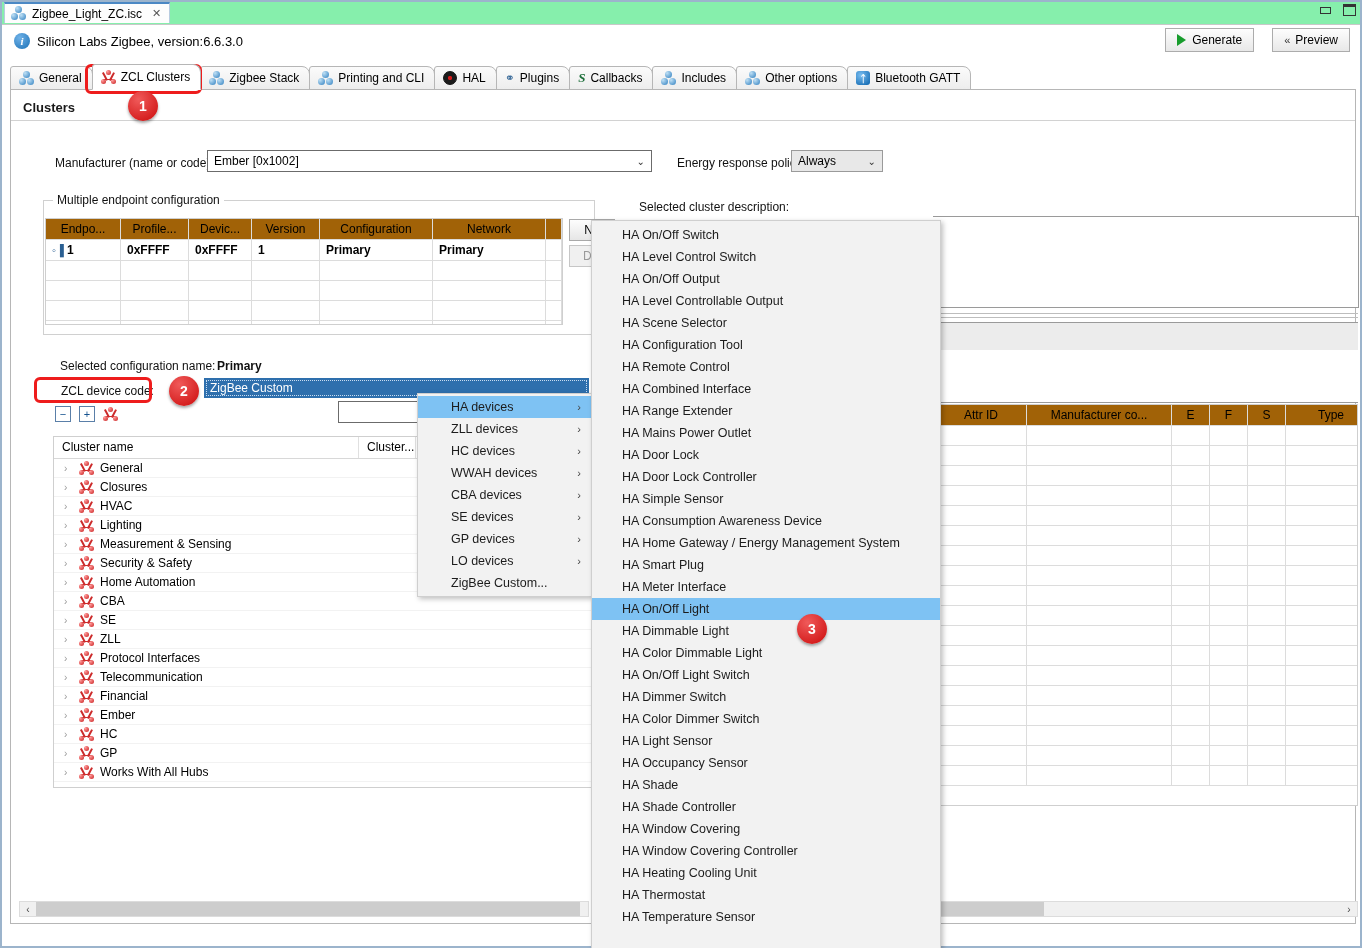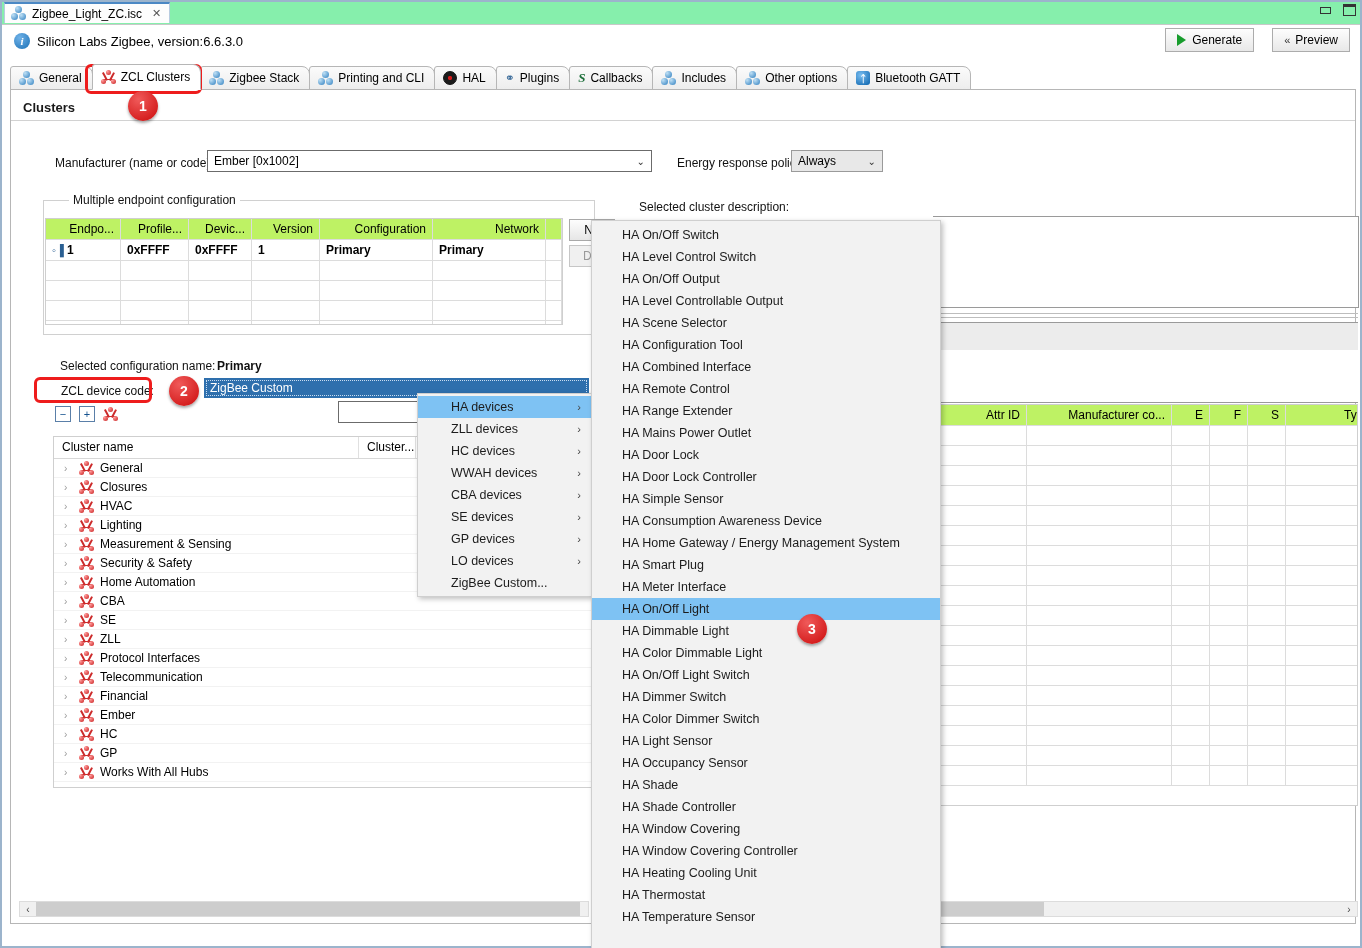--- a/index.html
+++ b/index.html
@@ -161,23 +161,23 @@
     box-sizing: border-box;
   }
   .group-legend {
     position: absolute; background: #fff; padding: 0 4px;
     font-size: 12px; color: #111;
   }
 
   
   table.grid { border-collapse: collapse; width: 100%; font-size: 12px; table-layout: fixed; }
   table.grid th {
-    font-weight: normal; text-align: right; padding: 3px 6px;
+    font-weight: normal; text-align: center; padding: 3px 6px;
     border-right: 1px solid #dcdcdc; border-bottom: 1px solid #dcdcdc;
-    background: #bef264; white-space: nowrap; overflow: hidden;
+    background: #a16207; white-space: nowrap; overflow: hidden;
   }
   table.grid td {
     padding: 3px 6px; border-right: 1px solid #dcdcdc; border-bottom: 1px solid #dcdcdc;
     height: 20px; white-space: nowrap; overflow: hidden; box-sizing: border-box;
   }
   td.b { font-weight: bold; }
 
   .sidebtn {
     position: absolute; width: 46px; height: 22px;
     background: linear-gradient(#fdfdfd,#e6e6e6);
@@ -385,21 +385,21 @@
         <span>Ember [0x1002]</span>
         <span class="caret">⌄</span>
       </div>
       <div class="lbl" style="position:absolute; left:650px; top:66px;">Energy response policy:</div>
       <div class="combo filled" style="left:780px; top:60px; width:92px; height:22px;">
         <span>Always</span>
         <span class="caret">⌄</span>
       </div>
 
       <div class="group" style="left:32px; top:110px; width:552px; height:135px;"></div>
-      <div class="group-legend" style="left:58px; top:103px;text-align:center;">Multiple endpoint configuration</div>
+      <div class="group-legend" style="left:42px; top:103px;text-align:center;">Multiple endpoint configuration</div>
 
       <div style="position:absolute; left:34px; top:128px; width:518px; height:107px; border:1px solid #cfcfcf; box-sizing:border-box; overflow:hidden; background:#fff;">
         <table class="grid" id="ep-table">
             <tbody>
               <tr>
                 <th style="width:62px">Endpo...</th>
                 <th style="width:55px">Profile...</th>
                 <th style="width:50px">Devic...</th>
                 <th style="width:55px">Version</th>
                 <th style="width:100px">Configuration</th>
@@ -946,24 +946,24 @@
           <div class="sitem">
             <span>HA Level Controllable Output</span>
           </div>
           <div class="sitem">
             <span>HA Scene Selector</span>
           </div>
           <div class="sitem">
             <span>HA Configuration Tool</span>
           </div>
           <div class="sitem">
+            <span>HA Remote Control</span>
+          </div>
+          <div class="sitem">
             <span>HA Combined Interface</span>
-          </div>
-          <div class="sitem">
-            <span>HA Remote Control</span>
           </div>
           <div class="sitem">
             <span>HA Range Extender</span>
           </div>
           <div class="sitem">
             <span>HA Mains Power Outlet</span>
           </div>
           <div class="sitem">
             <span>HA Door Lock</span>
           </div>

